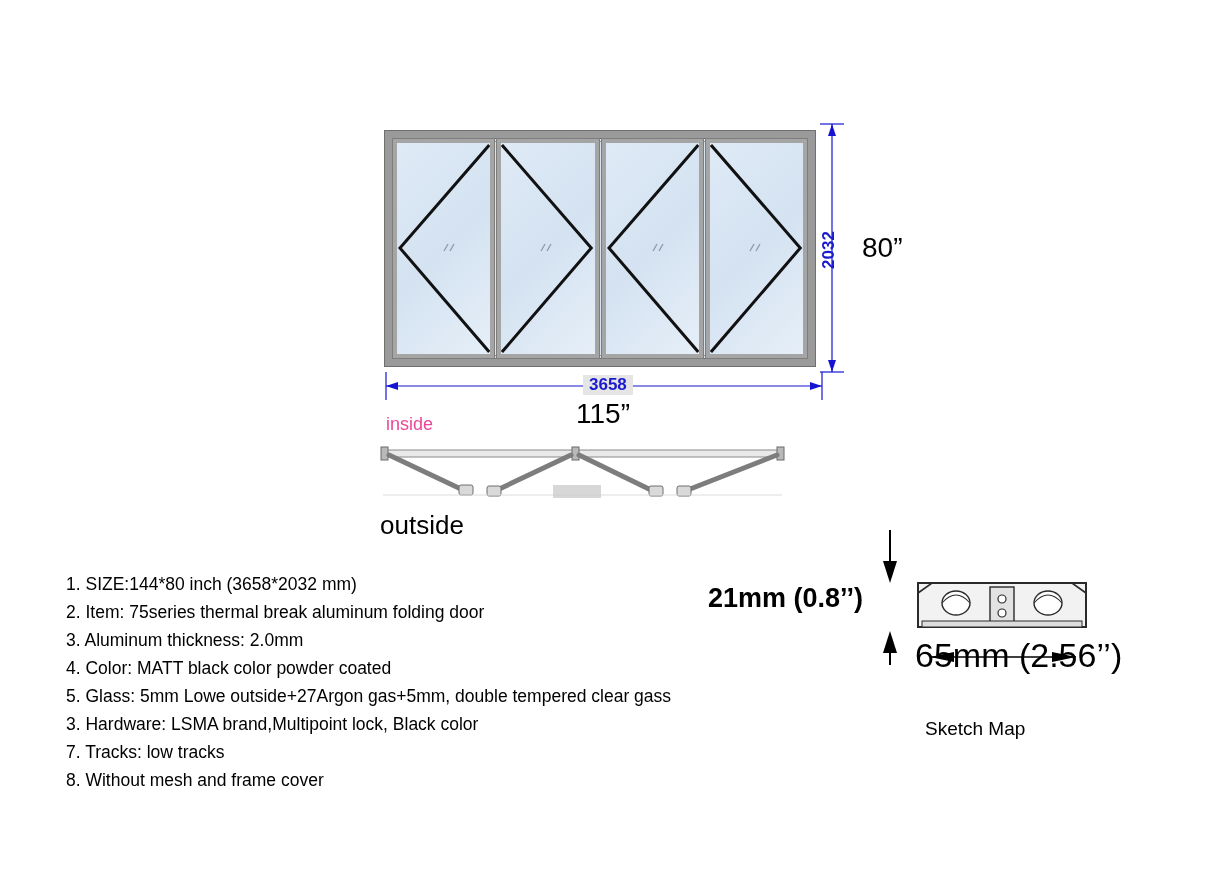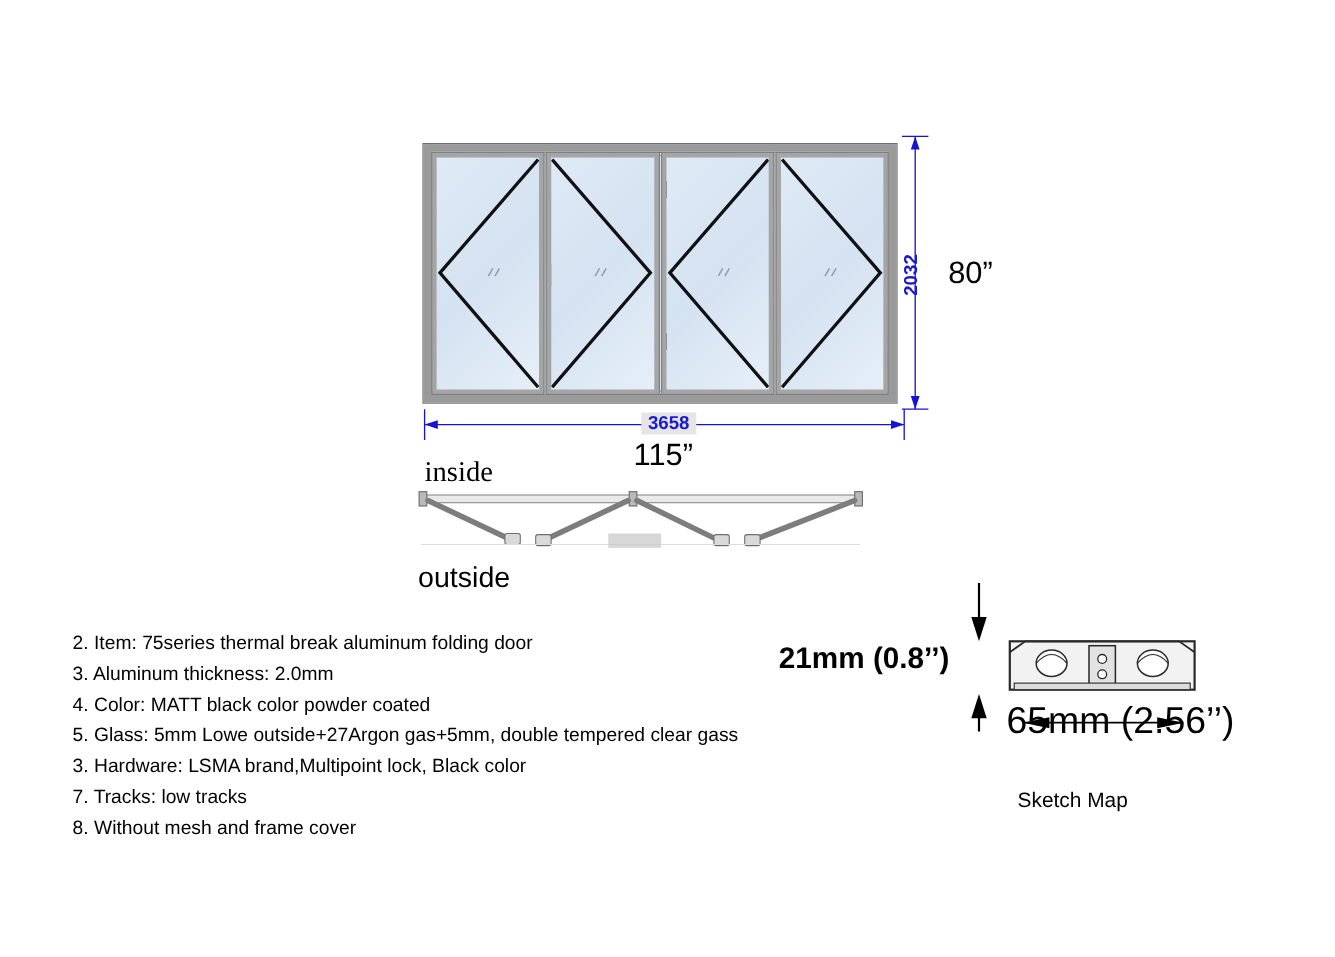--- a/index.html
+++ b/index.html
@@ -127,23 +127,22 @@
     left: 375px;
     top: 445px;
     width: 415px;
     height: 65px;
   }
 
   .label-inside {
     position: absolute;
     left: 386px;
     top: 414px;
-    font-size: 26px;
-    color: #000000;
-    font-family: Liberation Serif, serif;
+    font-size: 18px;
+    color: #ec4899;
   }
   .label-outside {
     position: absolute;
     left: 360px;
     top: 510px;
     font-size: 26px;
     color: #000;
     margin-left: 20px;
   }
 
@@ -292,20 +291,21 @@
   <rect x="302" y="41" width="14" height="10" rx="2" fill="#d9d9d9" stroke="#6f6f6f" stroke-width="1"></rect>
 
   <line x1="8" y1="50" x2="407" y2="50" stroke="#dcdcdc" stroke-width="1"></line>
 
   <rect x="178" y="40" width="48" height="13" fill="#c9c9c9" opacity="0.75"></rect>
 </svg>
 
 <div class="label-outside">outside</div>
 
 <div class="abs" id="spec">
+  <div class="spec-line">1. SIZE:144*80 inch (3658*2032 mm)</div>
   <div class="spec-line">2. Item: 75series thermal break aluminum folding door</div>
   <div class="spec-line">3. Aluminum thickness: 2.0mm</div>
   <div class="spec-line">4. Color: MATT black color powder coated</div>
   <div class="spec-line">5. Glass: 5mm Lowe outside+27Argon gas+5mm, double tempered clear gass</div>
   <div class="spec-line">3. Hardware: LSMA brand,Multipoint lock, Black color</div>
   <div class="spec-line">7. Tracks: low tracks</div>
   <div class="spec-line">8. Without mesh and frame cover</div>
 </div>
 
 <svg class="abs" style="left:870px; top:525px; width:250px; height:175px;" viewBox="0 0 250 175">

